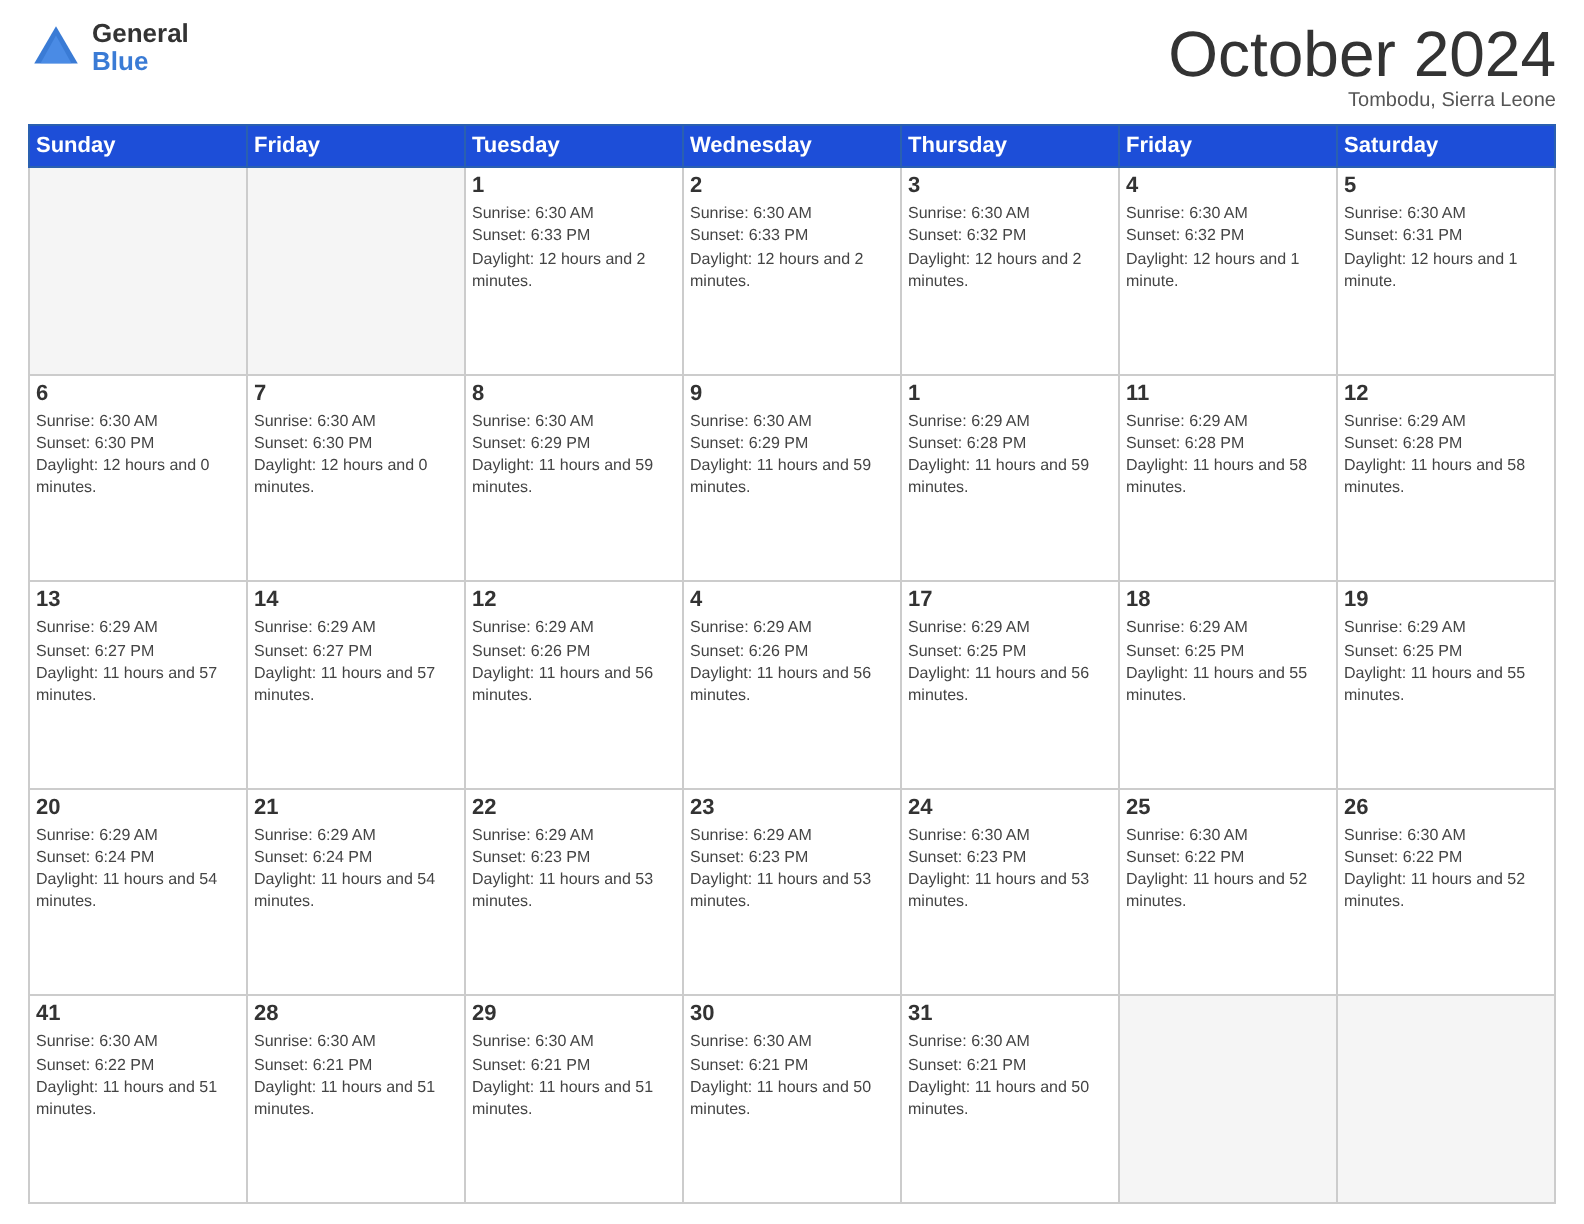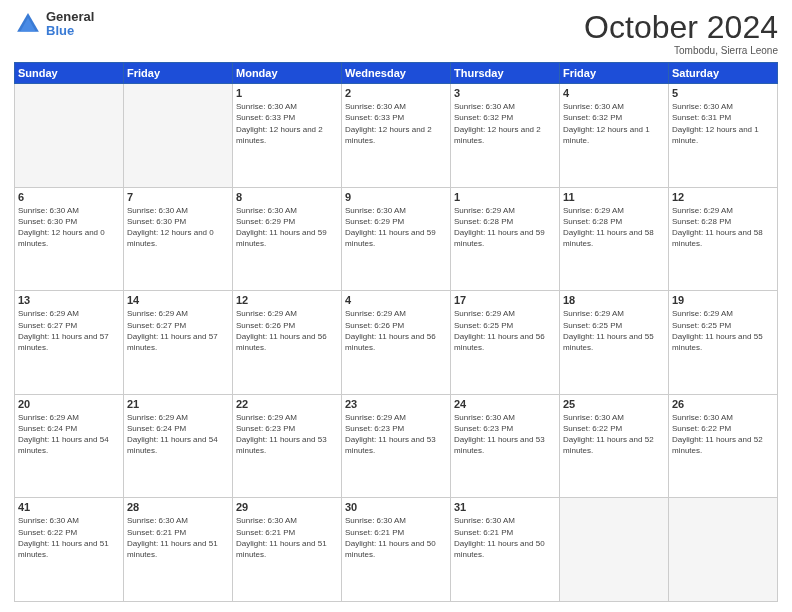--- a/index.html
+++ b/index.html
@@ -113,21 +113,21 @@
     <div class="title-block">
       <div class="month-title">October 2024</div>
       <div class="location">Tombodu, Sierra Leone</div>
     </div>
   </div>
   <table class="calendar" id="cal-table">
     <thead id="cal-head">
         <tr>
           <th>Sunday</th>
           <th>Friday</th>
-          <th>Monday</th>
+          <th>Tuesday</th>
           <th>Wednesday</th>
           <th>Thursday</th>
           <th>Friday</th>
           <th>Saturday</th>
         </tr>
       </thead>
     <tbody id="cal-body">
         <tr>
           <td class="empty"></td>
           <td class="empty"></td>

